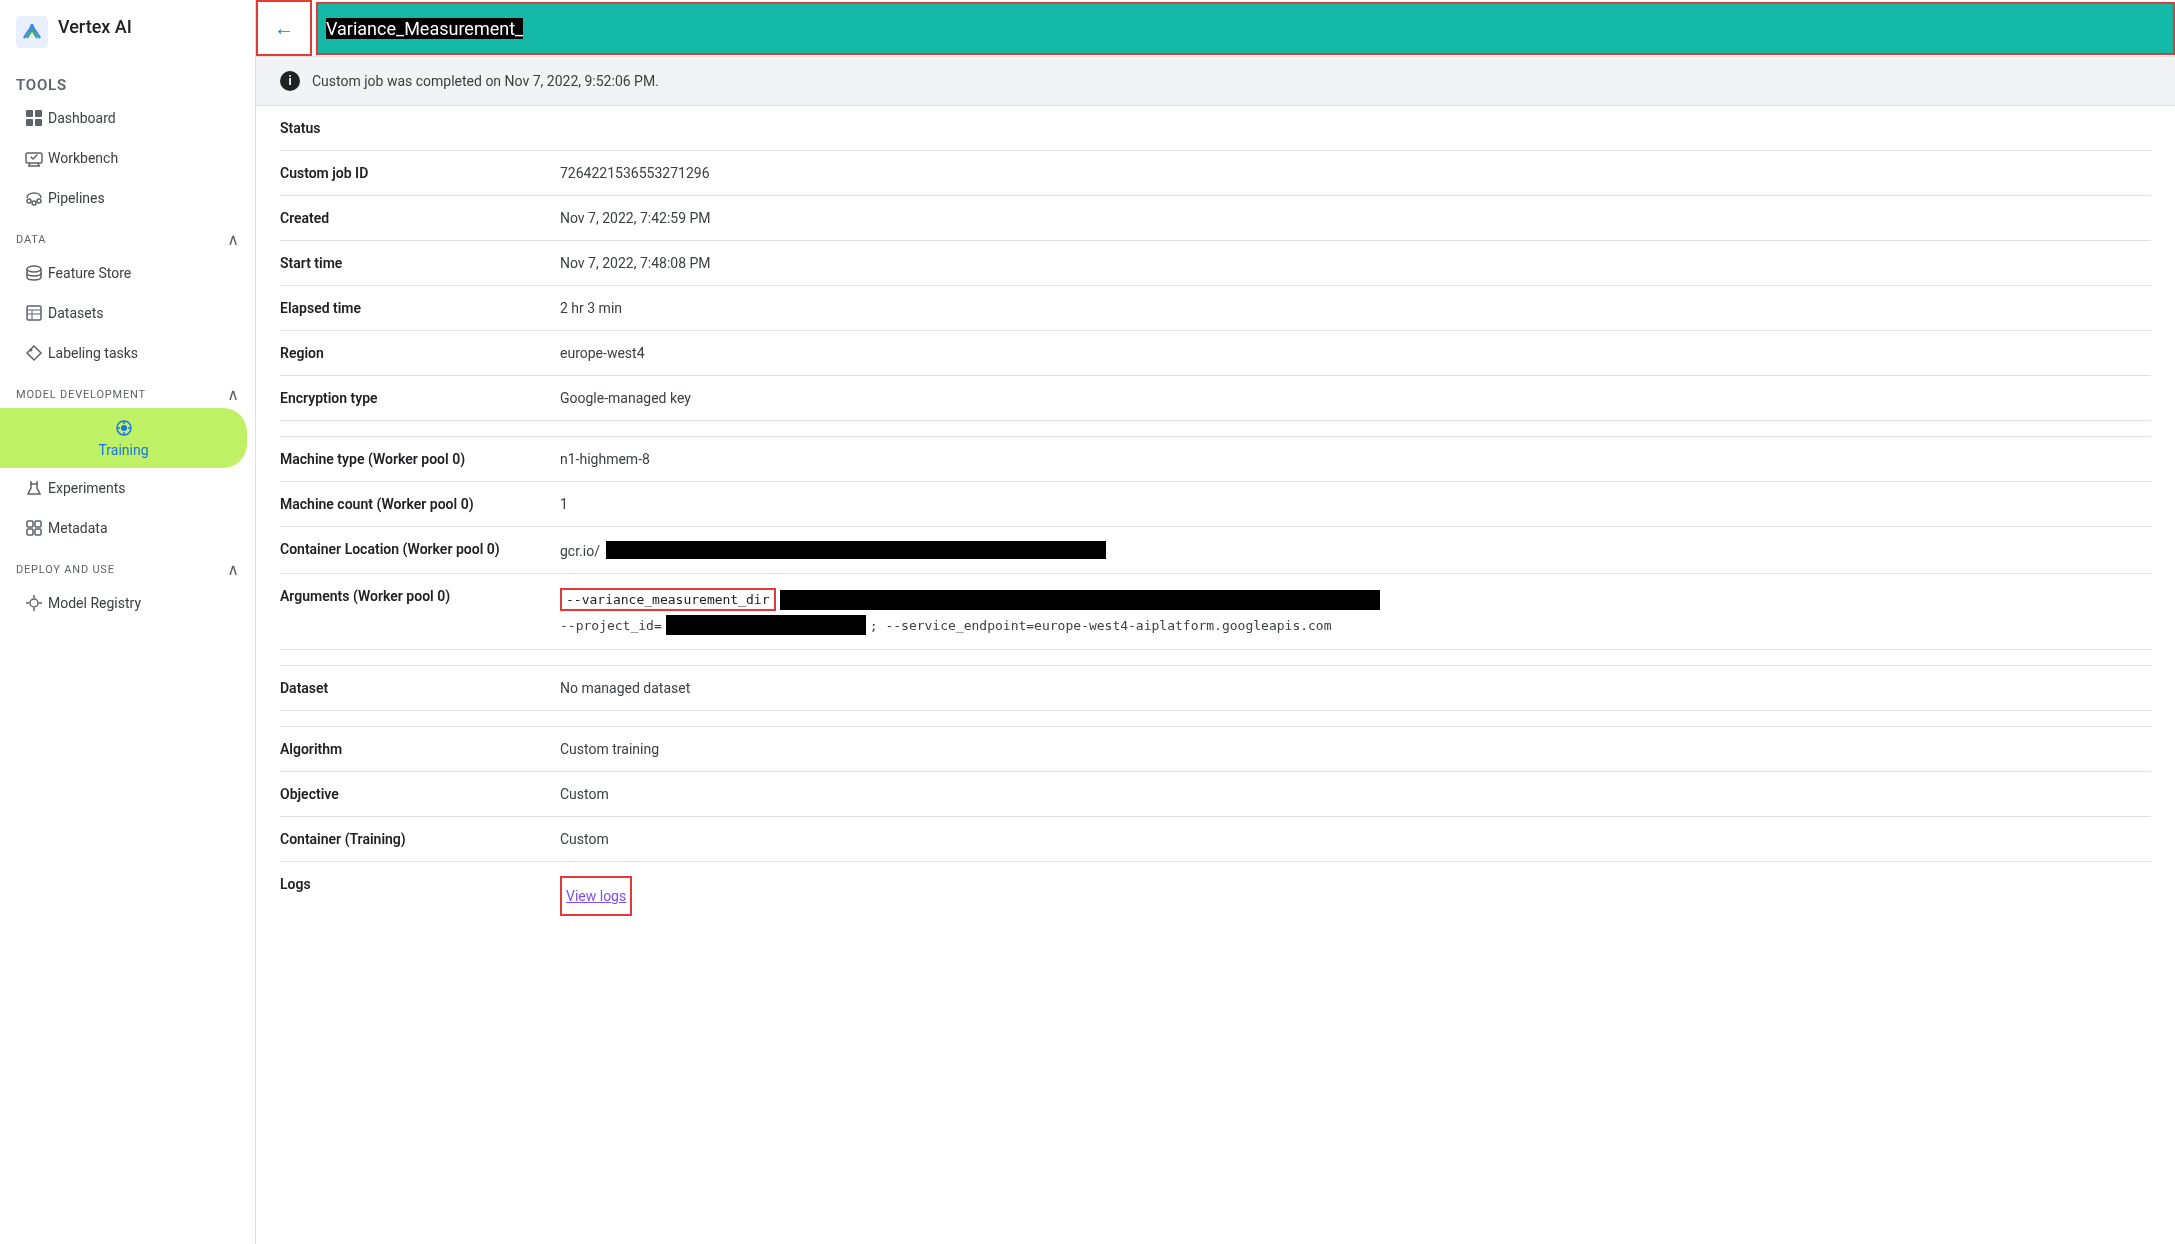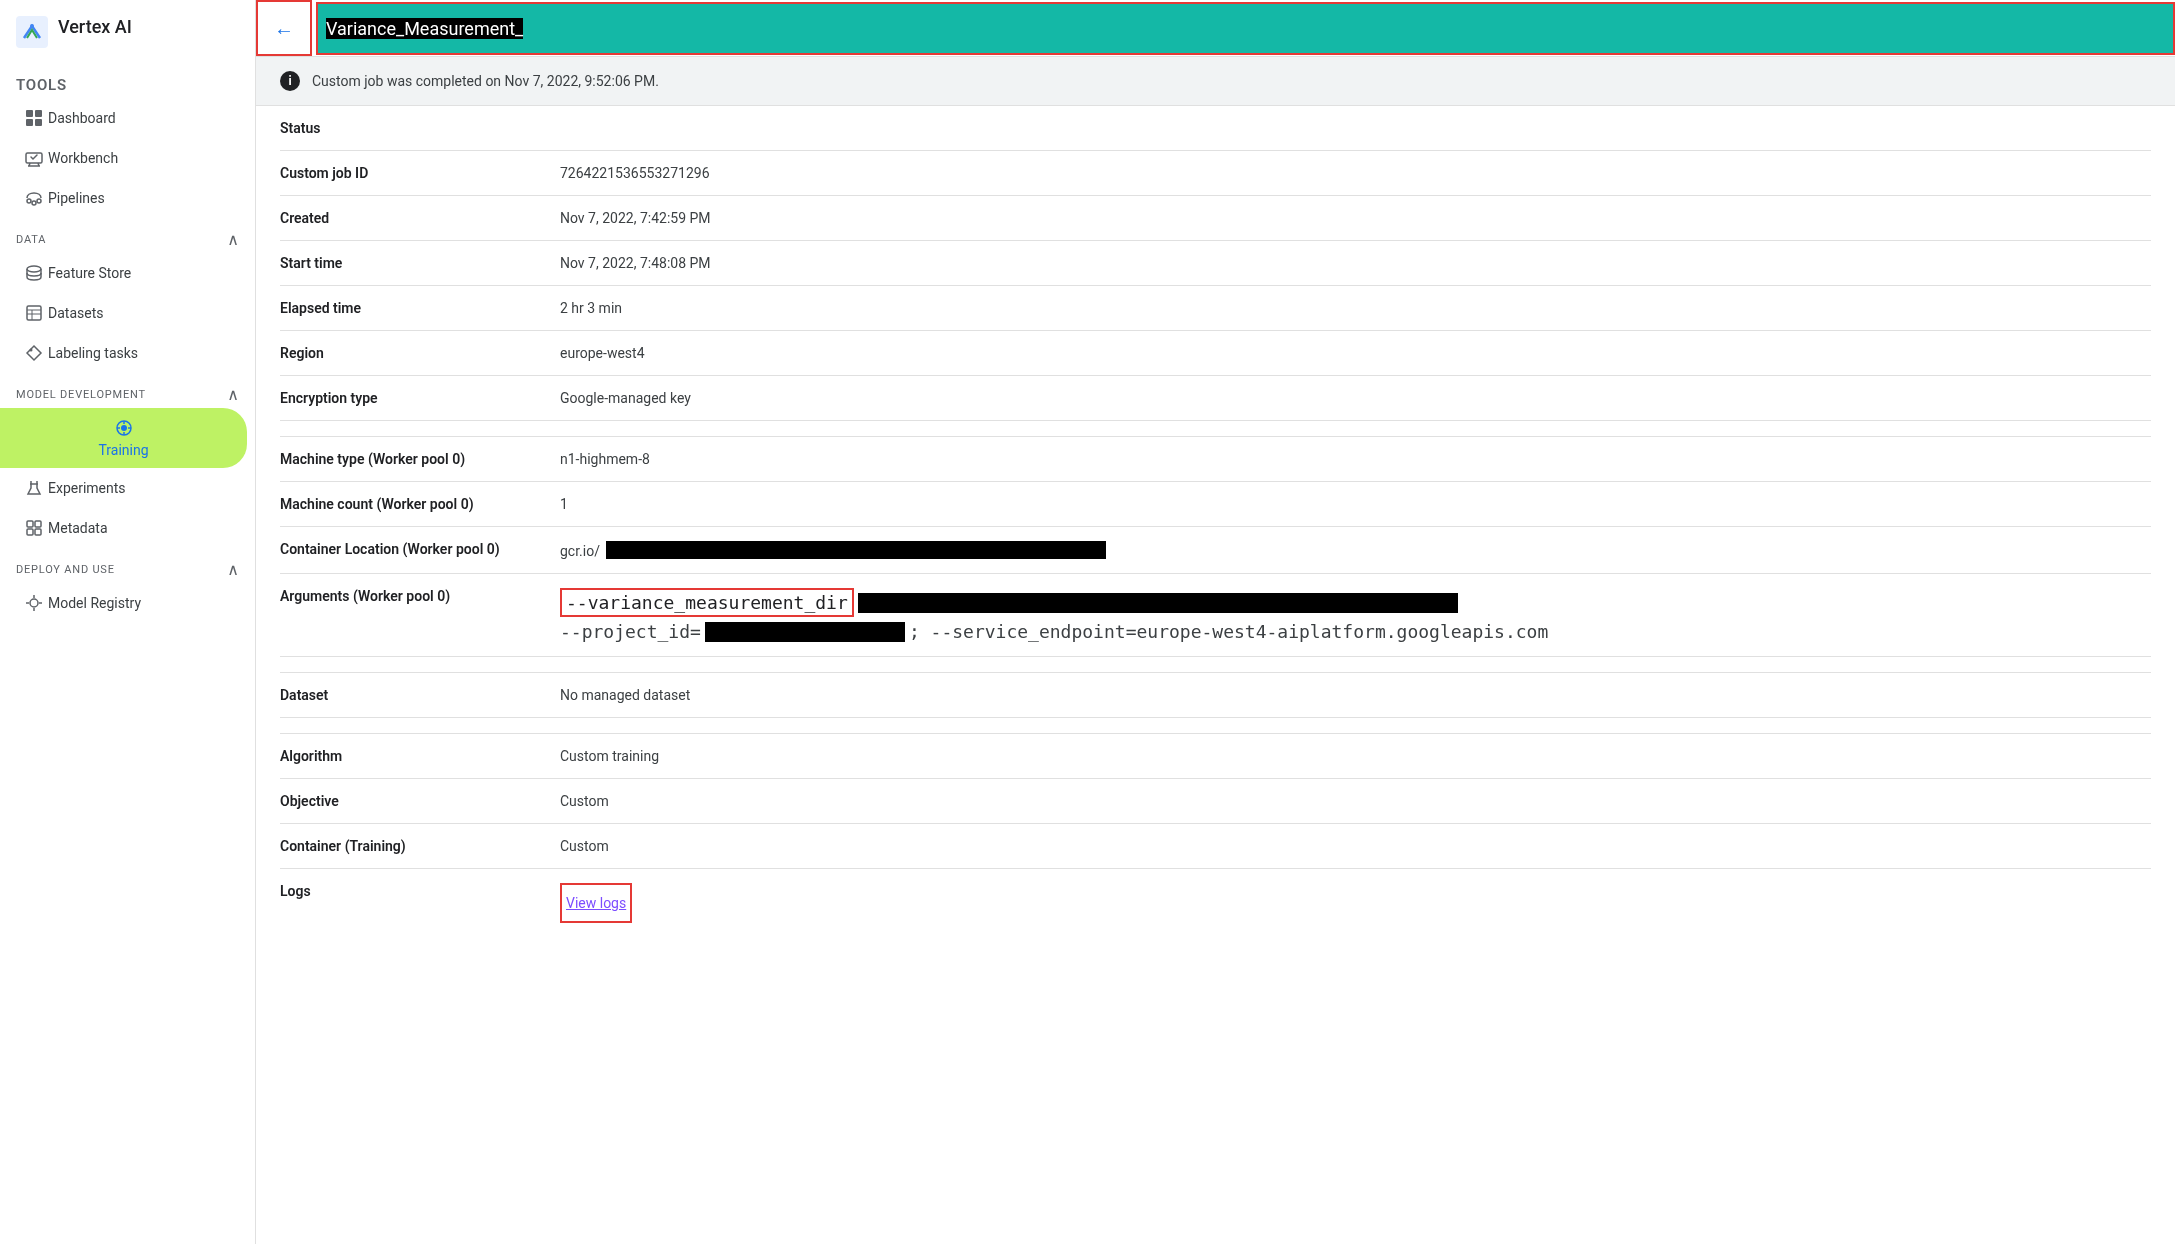--- a/index.html
+++ b/index.html
@@ -200,21 +200,21 @@
       flex-wrap: wrap;
     }
     .args-highlighted {
       border: 2px solid #e53935;
       padding: 2px 4px;
       font-family: monospace;
       color: #202124;
     }
     .args-text {
       font-family: monospace;
-      font-size: 18px;
+      font-size: 13px;
     }
     .view-logs-link {
       color: #7c4dff;
       text-decoration: underline;
       cursor: pointer;
       border: 2px solid #e53935;
       padding: 10px 4px;
       display: inline-block;
     }
     .container-redacted {

